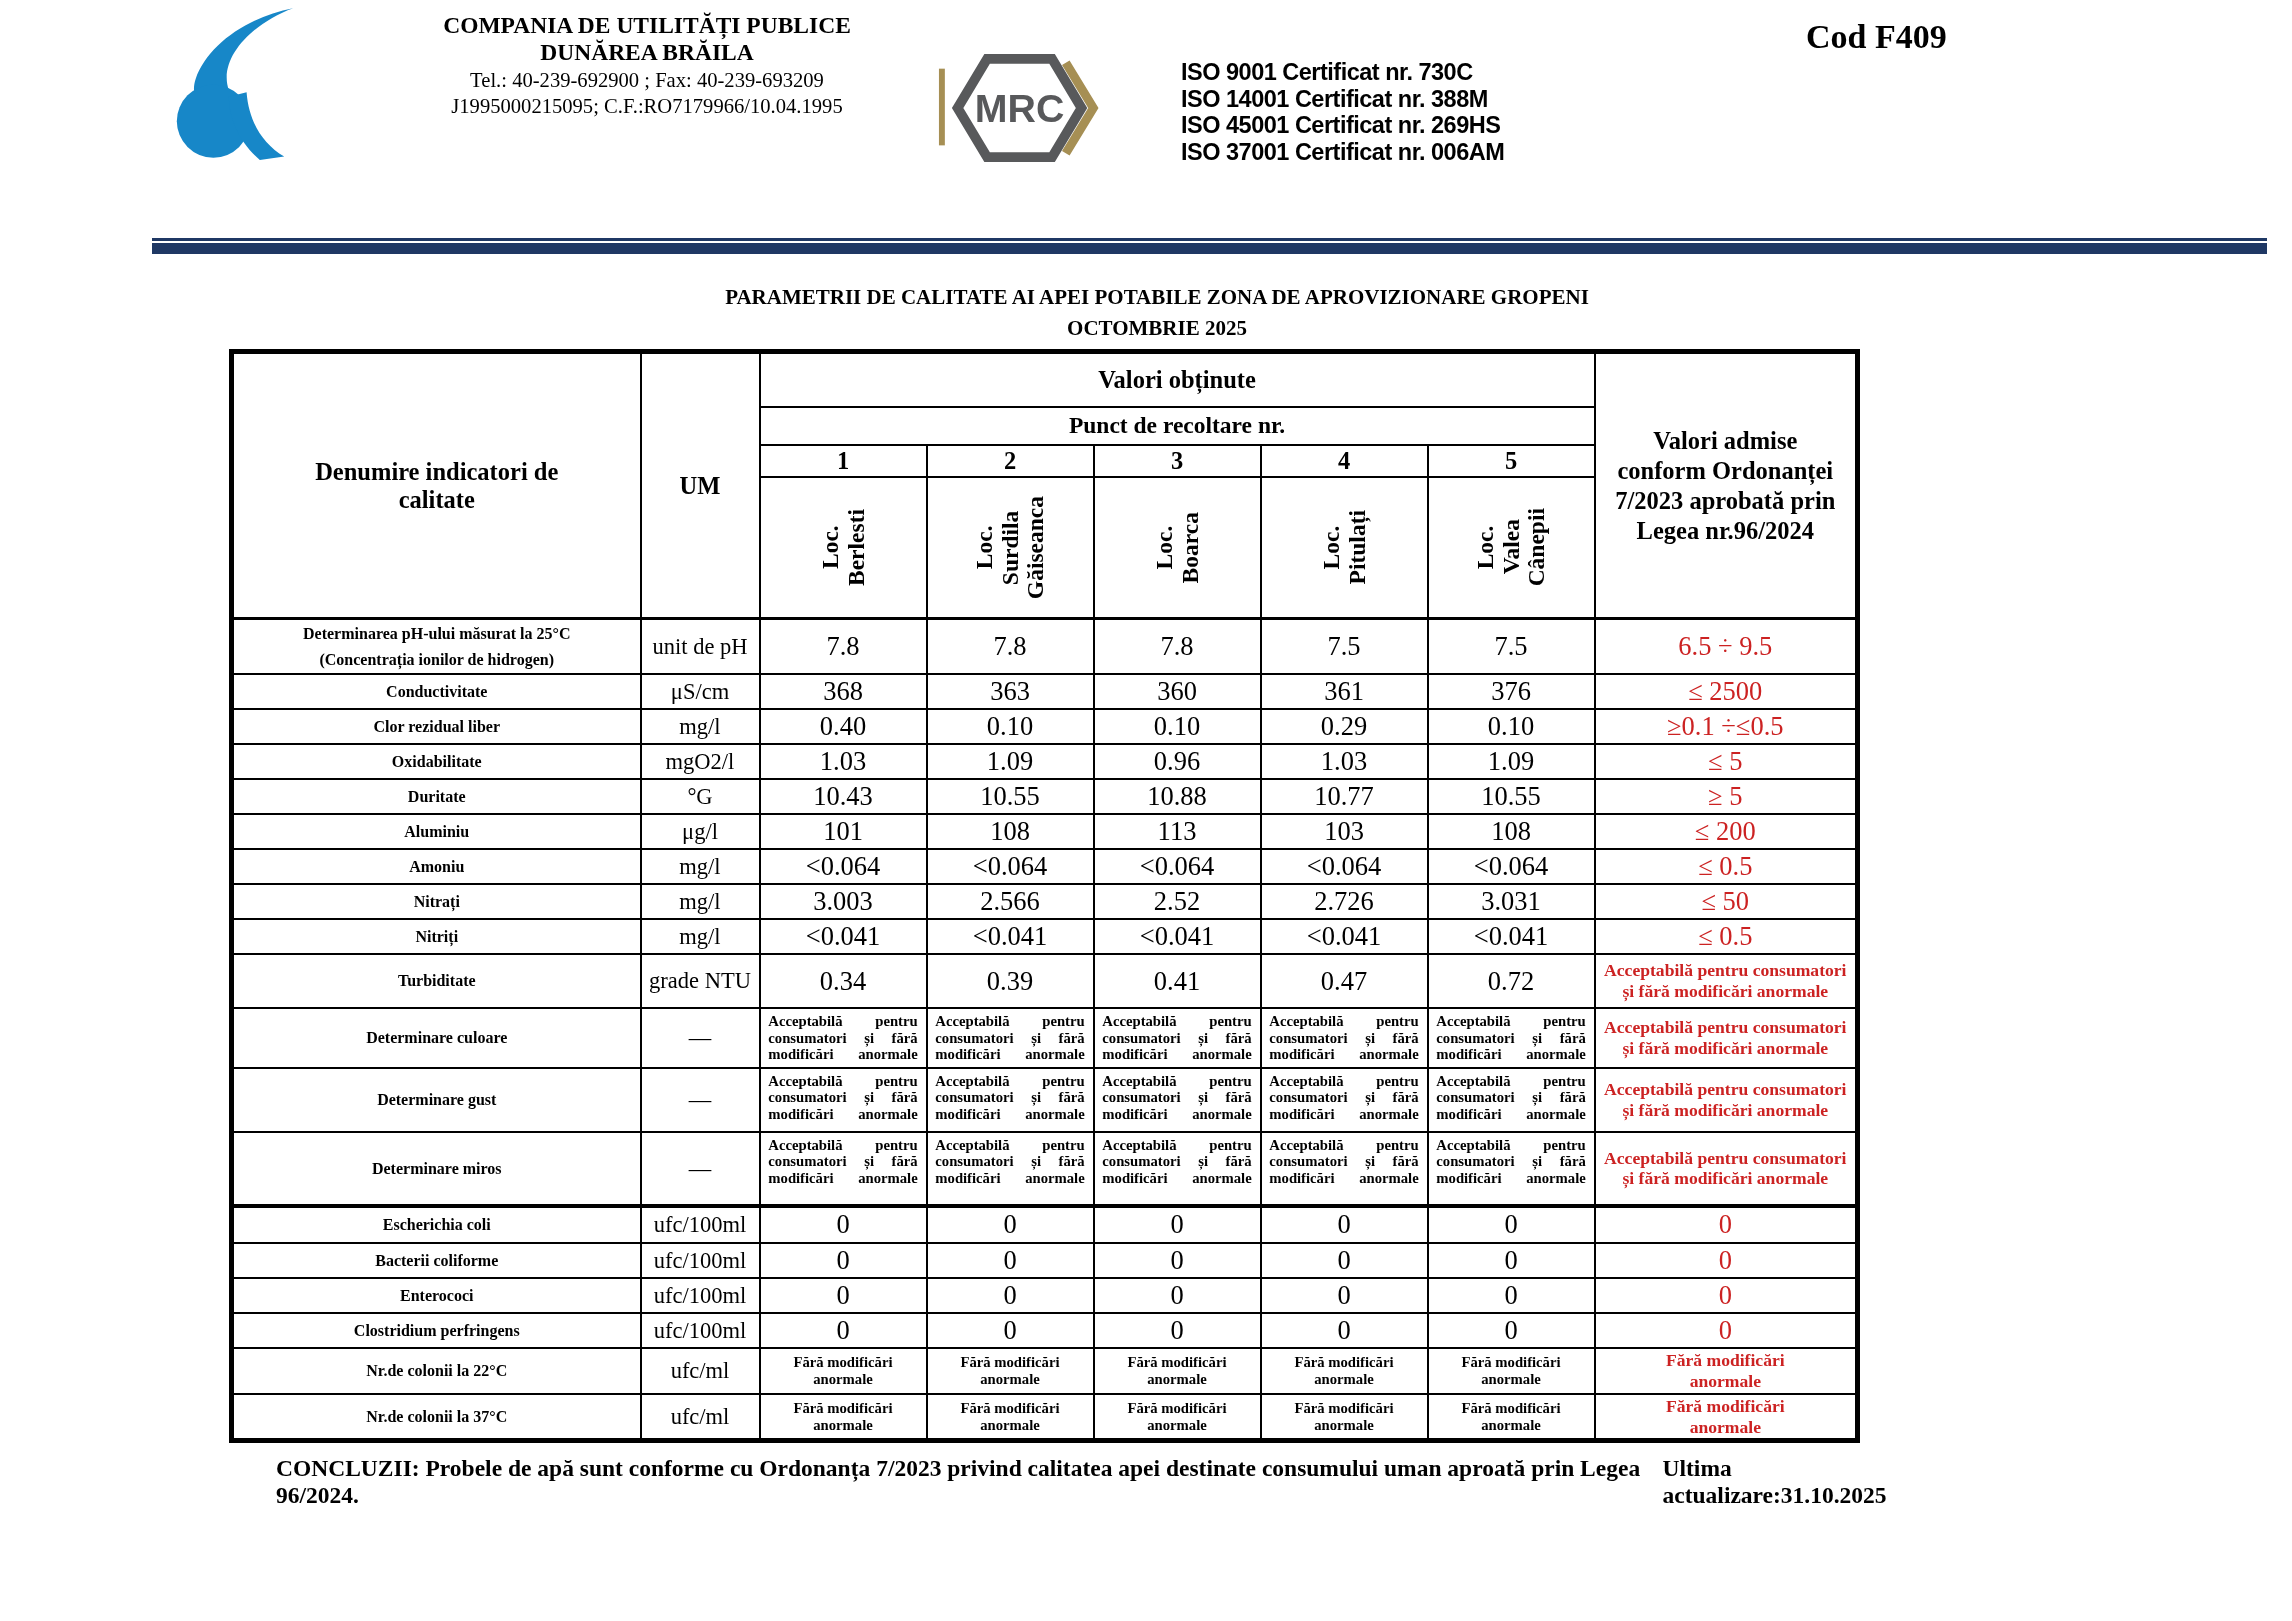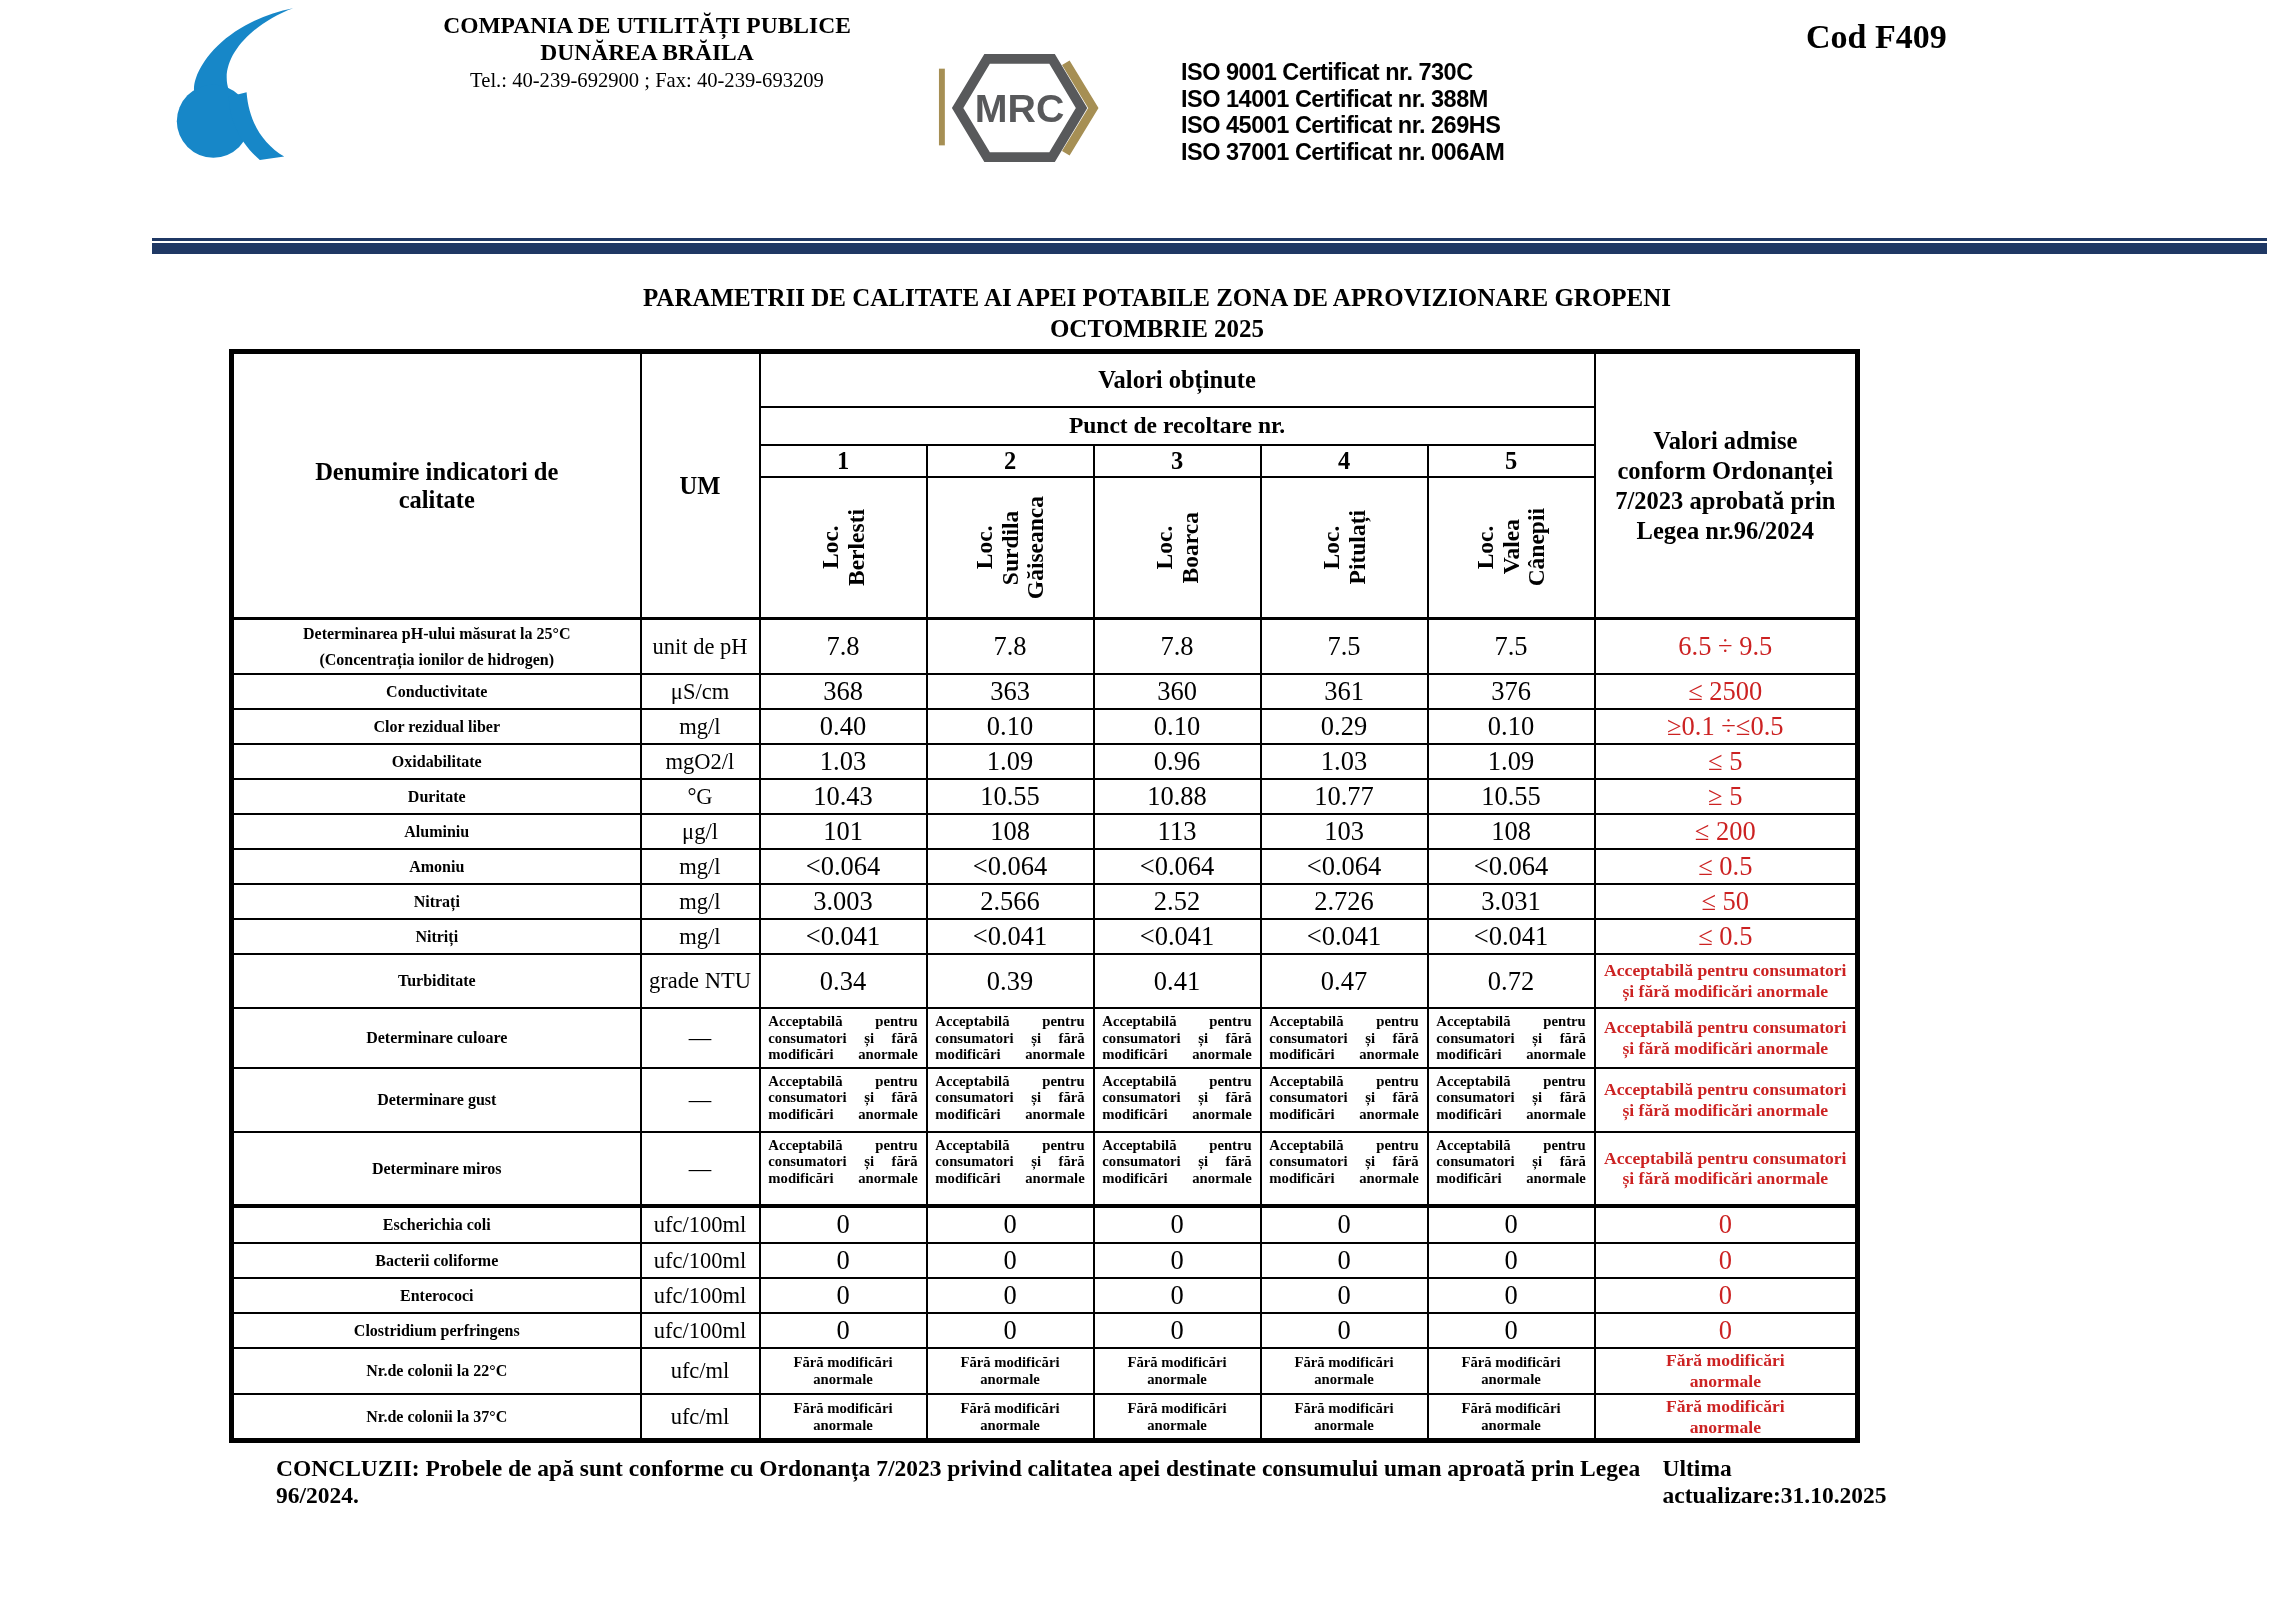--- a/index.html
+++ b/index.html
@@ -16,21 +16,21 @@
   .company{position:absolute;left:353px;top:11.8px;width:588px;text-align:center;line-height:26.5px;font-size:20.6px;}
   .company .name{font-weight:bold;font-size:23.5px;line-height:27.4px;}
   .mrc{position:absolute;left:929px;top:49px;width:191px;height:118px;}
   .iso{position:absolute;left:1181px;top:59px;font-family:"Liberation Sans", sans-serif;
        font-weight:bold;font-size:23.5px;line-height:26.5px;letter-spacing:-0.5px;}
   .cod{position:absolute;left:1806px;top:17.6px;font-weight:bold;font-size:34px;}
   .rule{position:absolute;left:152px;top:238px;width:2115px;}
   .rule .thin{height:2.9px;background:var(--navy);}
   .rule .thick{height:10.8px;background:var(--navy);margin-top:2px;}
   
-  .title{position:absolute;top:282px;left:0;width:2293px;text-align:center;font-weight:bold;font-size:25px;line-height:31px;padding-left:21px;}
+  .title{position:absolute;top:282px;left:0;width:2293px;text-align:center;font-weight:bold;font-size:21px;line-height:31px;padding-left:21px;}
   
   .qtable{position:absolute;left:229px;top:349px;border-collapse:collapse;table-layout:fixed;width:1624px;
           border:5.9px solid #000;}
   .qtable th,.qtable td{border:2px solid #000;padding:1px 3.9px;overflow:hidden;}
   .qtable th{font-weight:bold;font-size:24.5px;text-align:center;vertical-align:middle;}
   .c-ind{width:409px;} .c-um{width:119px;} .c-val{width:167px;} .c-adm{width:263px;}
   .th-vo{height:55px;margin-left:20px;} .tr-punct th{height:38px;font-size:23.5px;} .num-cell{height:29px;font-size:24.5px;}
   .loc-cell{height:142px;vertical-align:middle;}
   .vert{writing-mode:vertical-rl;transform:rotate(180deg);margin:0 auto;
         font-weight:bold;font-size:23.5px;line-height:25.5px;white-space:pre-line;text-align:center;}
@@ -77,20 +77,21 @@
     <path d="M112,2 C70,10 34,36 24,66 C20,78 24,88 34,92 L54,76 C44,48 74,16 112,2 Z" fill="var(--blue)"></path>
     <circle cx="40" cy="104" r="33" fill="var(--blue)"></circle>
     <path d="M70,78 C72,104 84,124 104,136 L82,139 C64,124 54,102 54,82 Z" fill="var(--blue)"></path>
   </svg>
 </div>
 
 <div class="company">
   <div class="name">COMPANIA DE UTILITĂȚI PUBLICE</div>
   <div class="name">DUNĂREA BRĂILA</div>
   <div>Tel.: 40-239-692900 ; Fax: 40-239-693209</div>
+  <div>J1995000215095; C.F.:RO7179966/10.04.1995</div>
 </div>
 
 <div class="mrc">
   <svg width="191" height="118" viewBox="0 0 180 120" xmlns="http://www.w3.org/2000/svg">
     <rect x="3" y="20" width="6" height="78" fill="var(--gold)"></rect>
     <path d="M52,10 L118,10 L148,60 L118,110 L52,110 L22,60 Z" fill="none" stroke="var(--gray)" stroke-width="10"></path>
     <path d="M132,14 L160,60 L132,106" fill="none" stroke="var(--gold)" stroke-width="9"></path>
     <text x="85" y="74" text-anchor="middle" font-family="Liberation Sans, sans-serif" font-size="40" font-weight="bold" fill="var(--gray)">MRC</text>
   </svg>
 </div>

